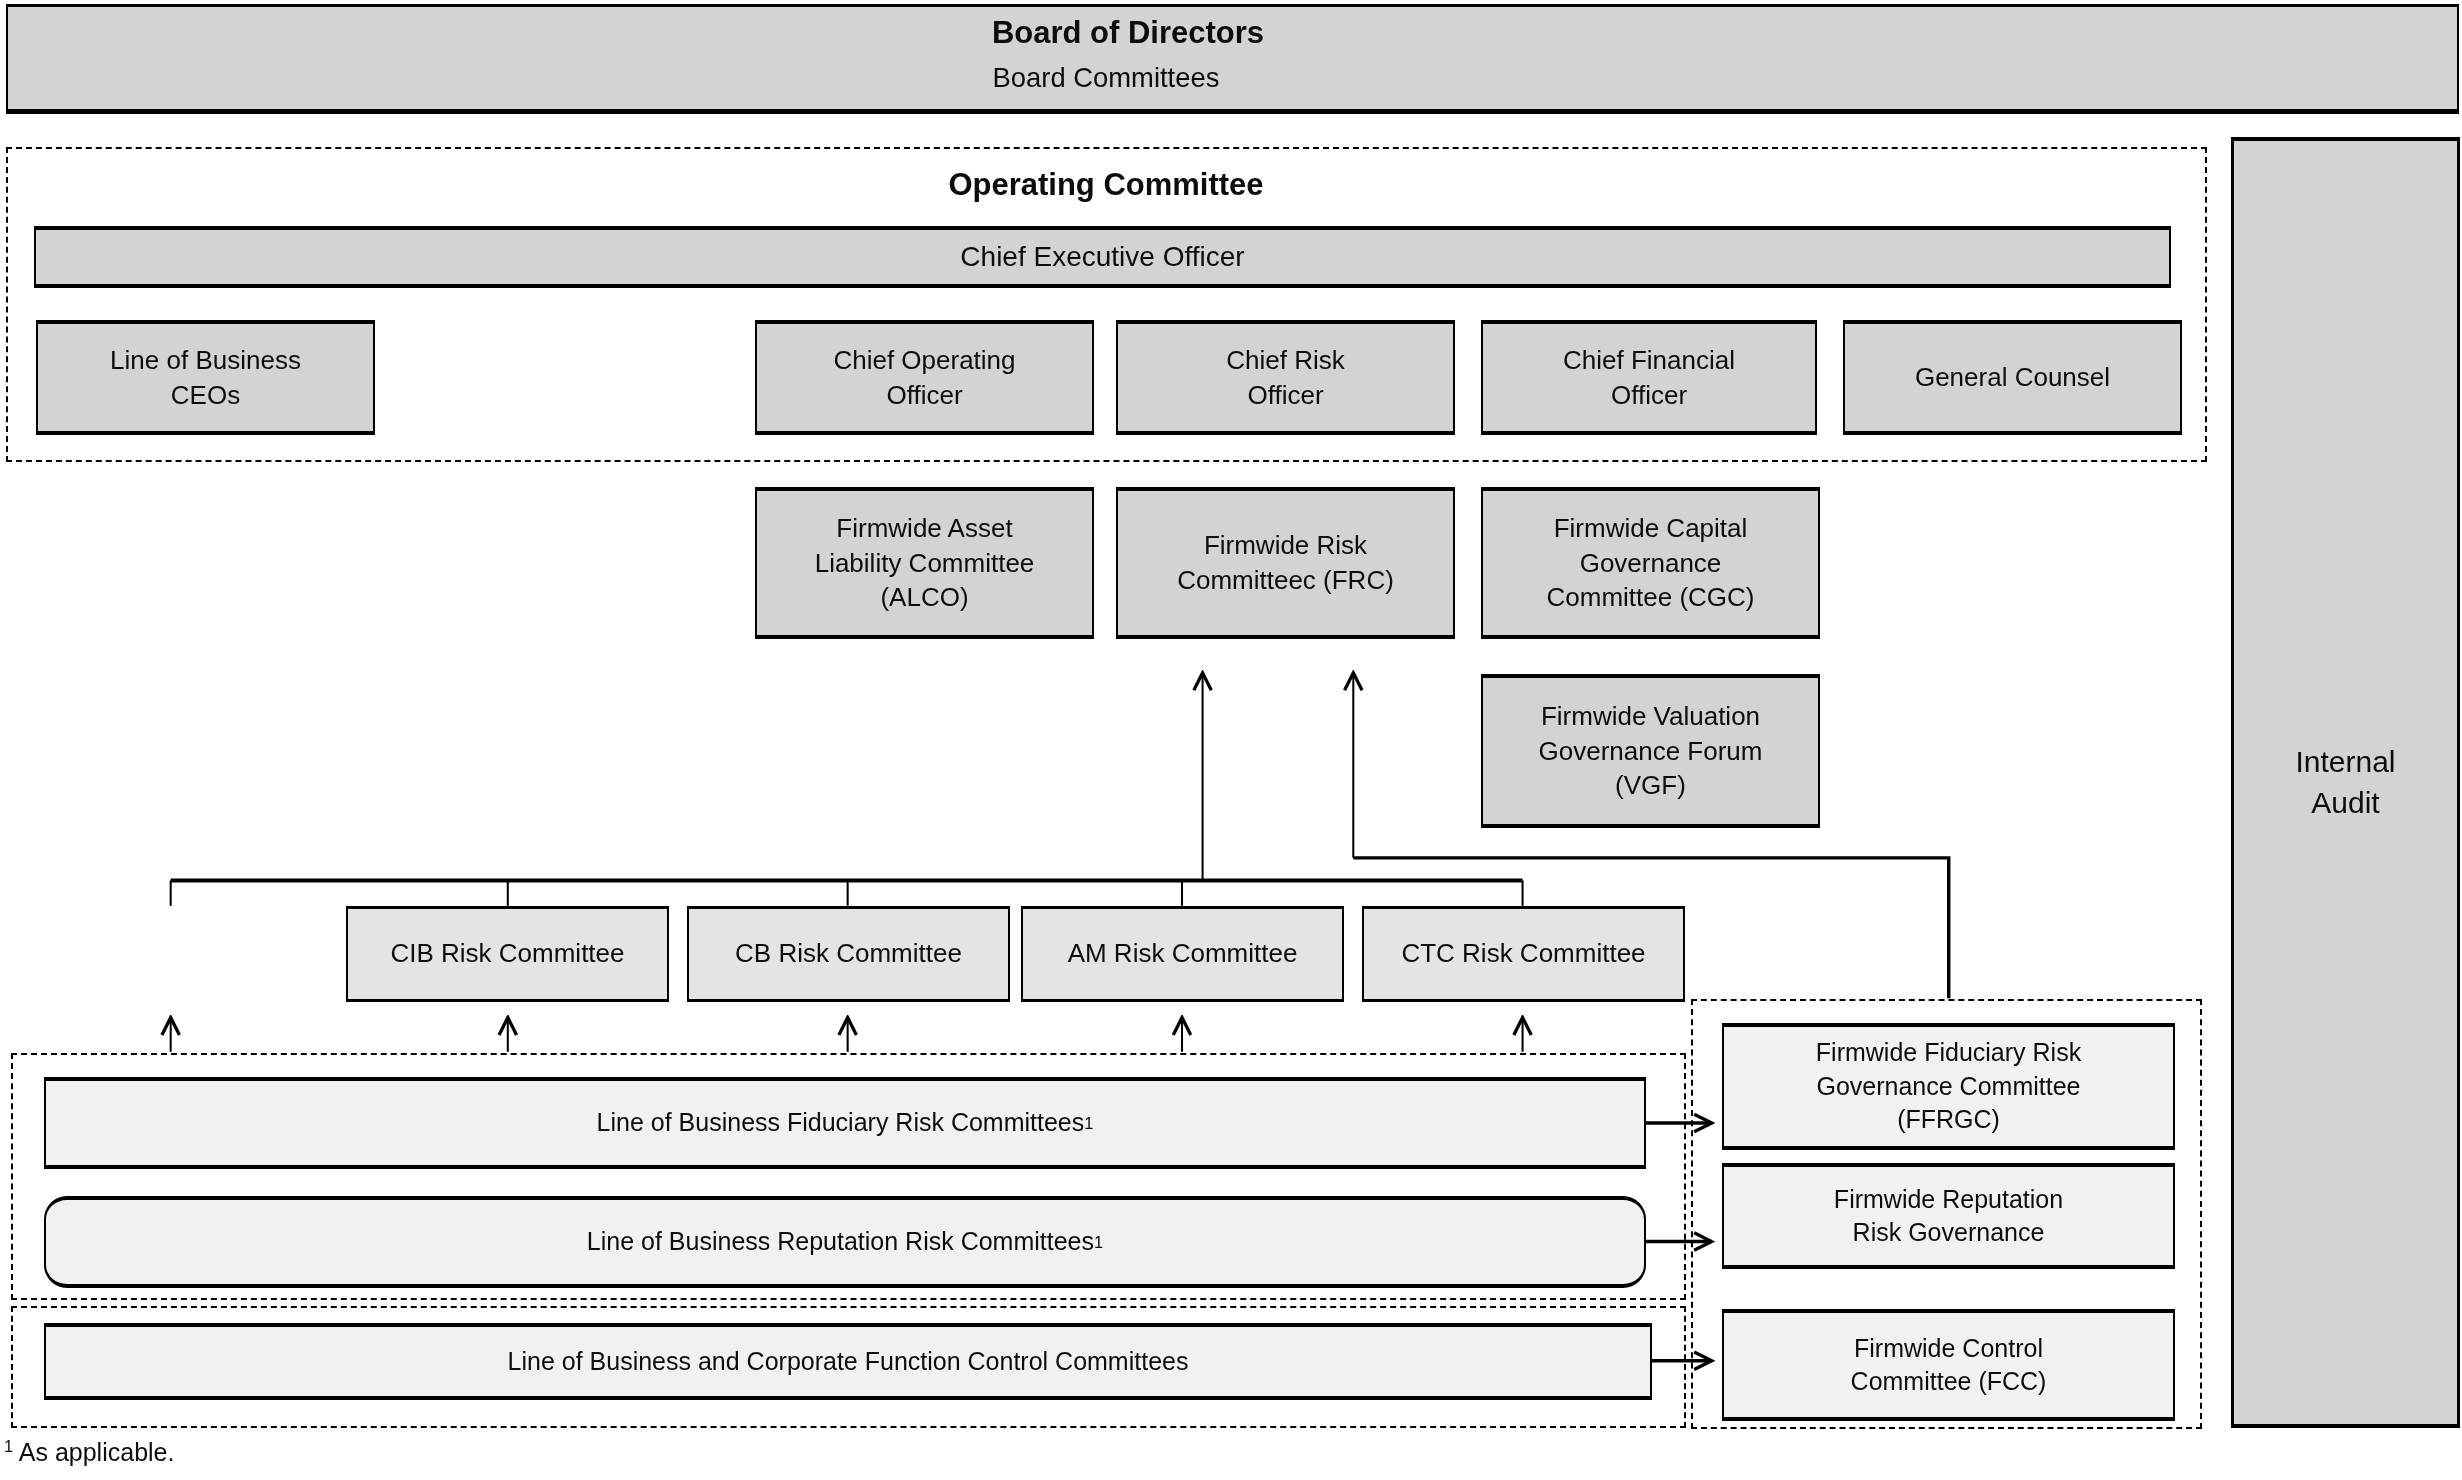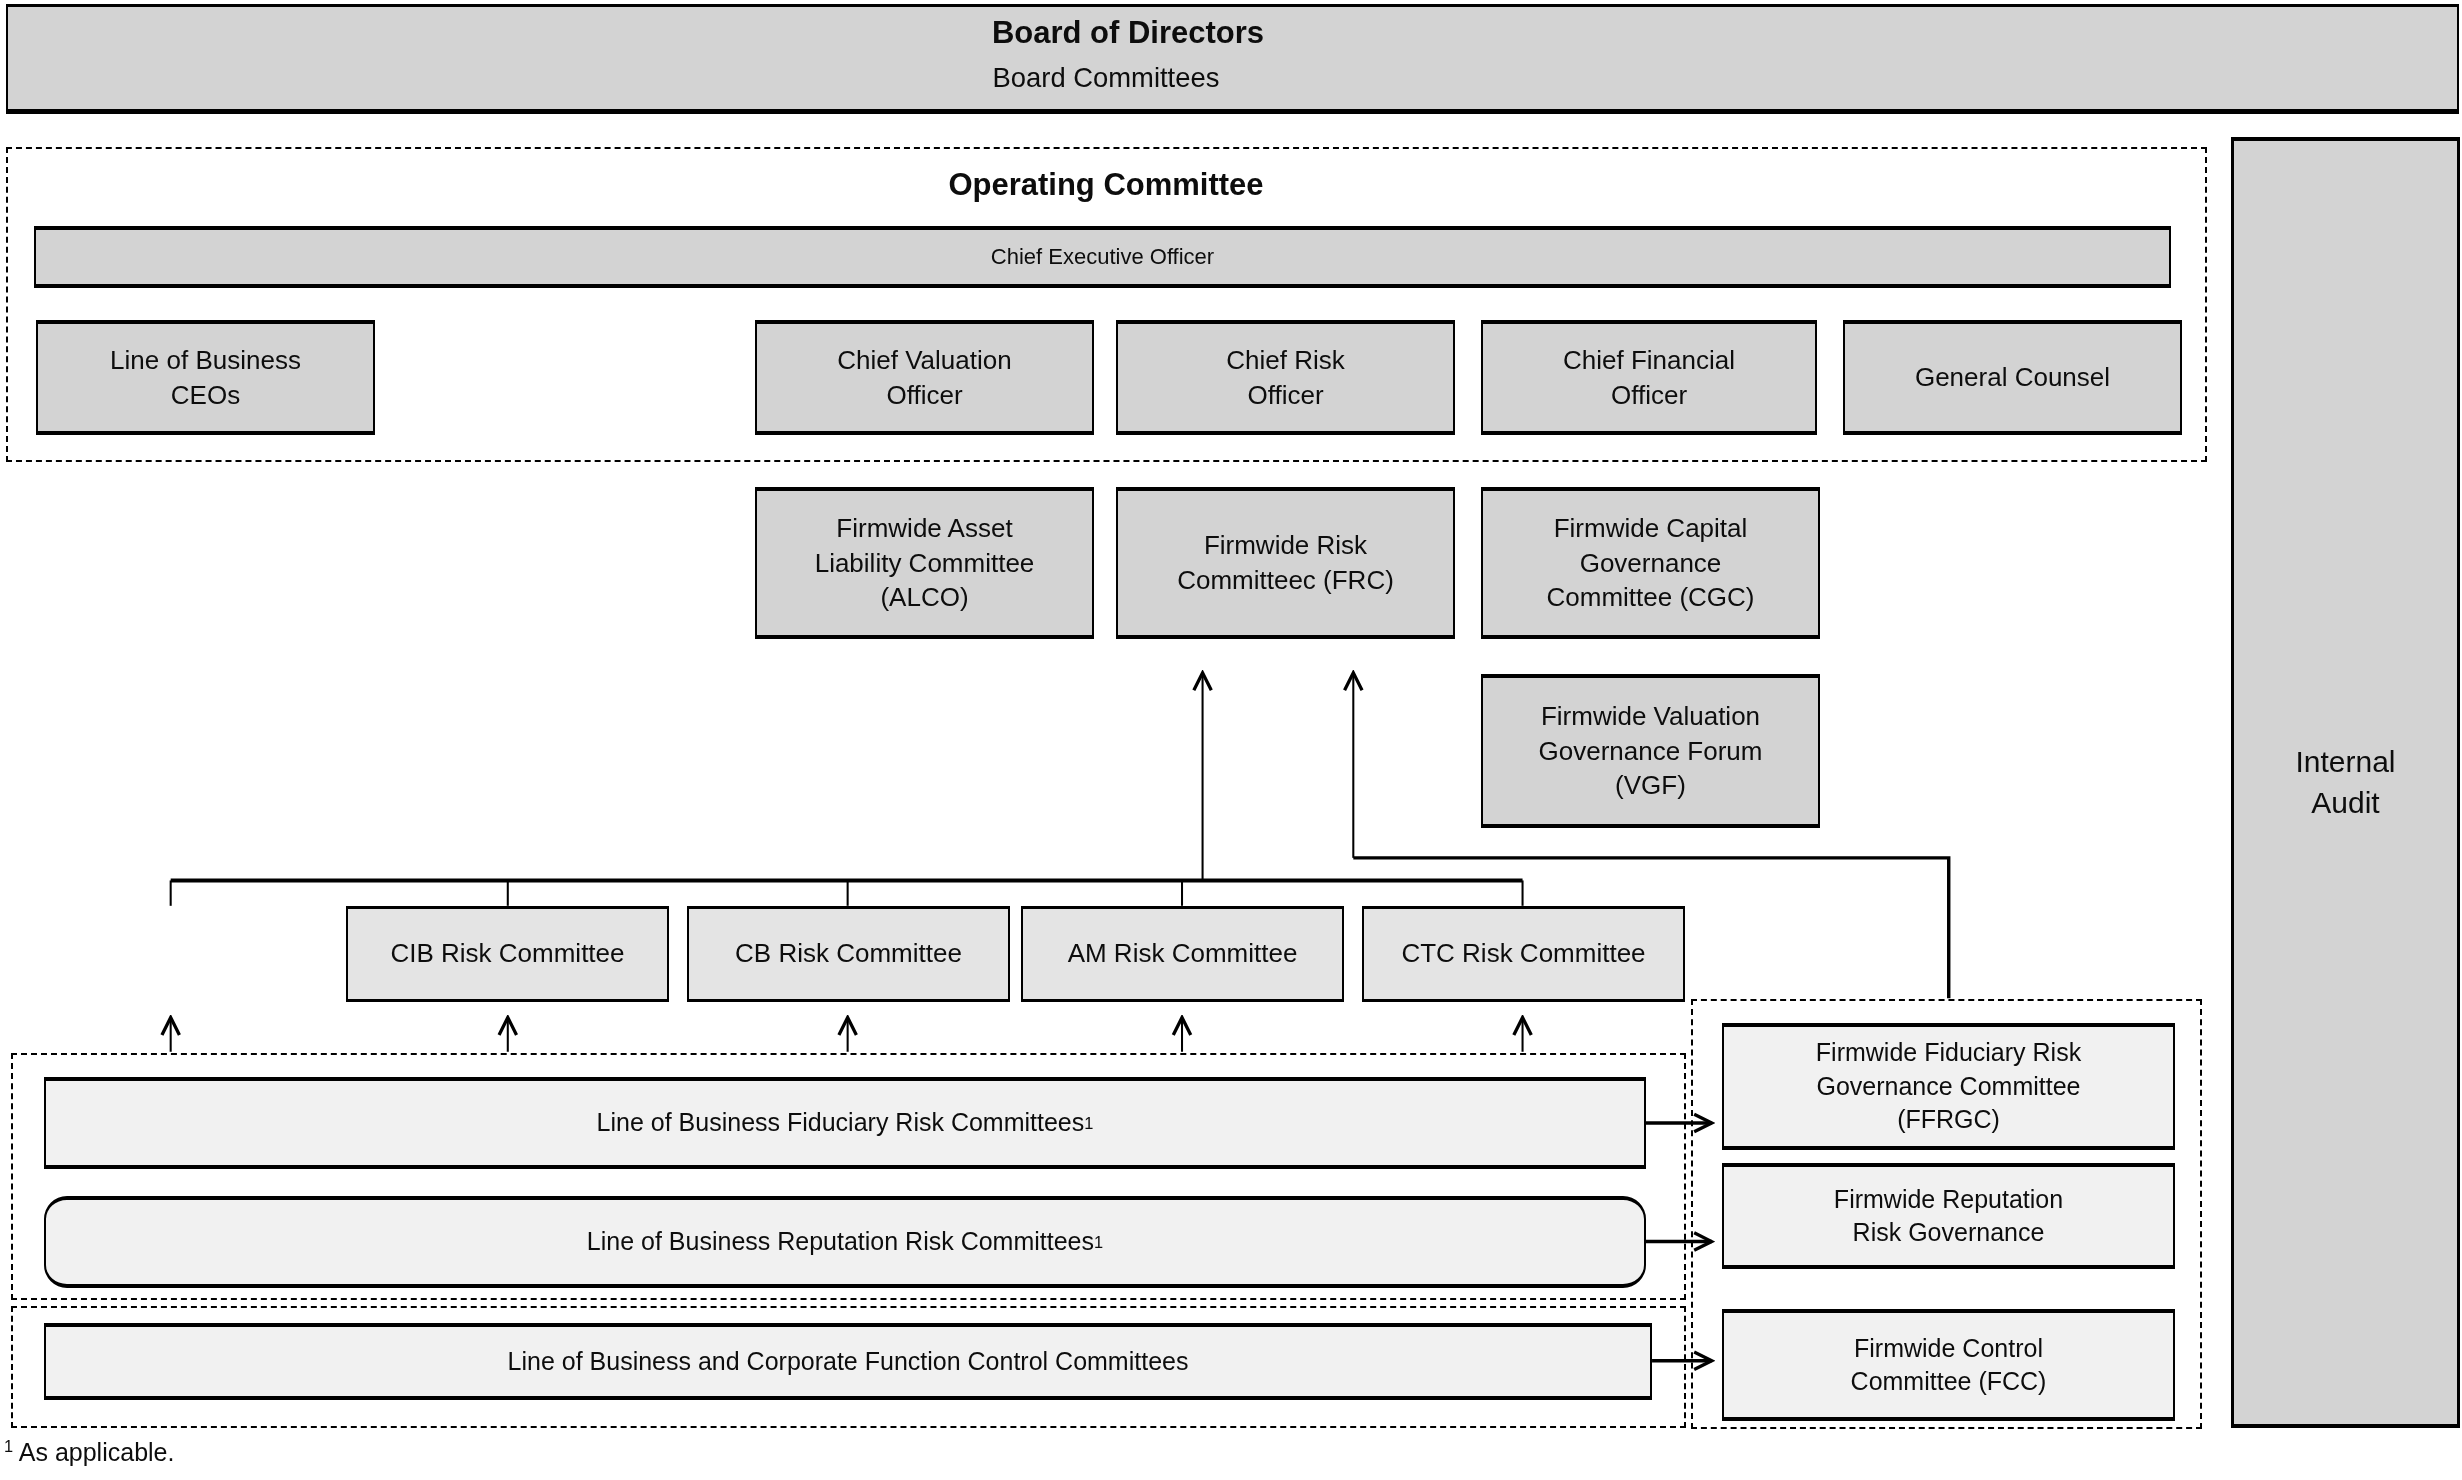--- a/index.html
+++ b/index.html
@@ -27,30 +27,30 @@
 
 <div id="canvas">
 
   <div class="abs gbox" style="left:5.5px;top:4.1px;width:2453px;height:110px;border-width:3.4px 2.7px 5.5px;"></div>
   <div class="abs title" style="left:5.5px;top:15px;width:2201px;padding-left:44px;">Board of Directors</div>
   <div class="abs subtitle" style="left:5.5px;top:62px;width:2201px;">Board Committees</div>
 
   <div class="abs dashed" style="left:5.5px;top:147px;width:2201px;height:315px;"></div>
   <div class="abs title" style="left:5.5px;top:167px;width:2201px;">Operating Committee</div>
 
-  <div class="abs gbox" style="left:34px;top:226px;width:2137px;height:62px;font-size:22px;">
+  <div class="abs gbox" style="left:34px;top:226px;width:2137px;height:62px;font-size:28px;">
     <span>Chief Executive Officer</span>
   </div>
 
   <div class="abs gbox" style="left:36px;top:320px;width:339px;height:115px;">
     <span>Line of Business
 CEOs</span>
   </div>
   <div class="abs gbox" style="left:755px;top:320px;width:339px;height:115px;">
-    <span>Chief Valuation
+    <span>Chief Operating
 Officer</span>
   </div>
   <div class="abs gbox" style="left:1116px;top:320px;width:339px;height:115px;">
     <span>Chief Risk
 Officer</span>
   </div>
   <div class="abs gbox" style="left:1481px;top:320px;width:336px;height:115px;">
     <span>Chief Financial
 Officer</span>
   </div>

